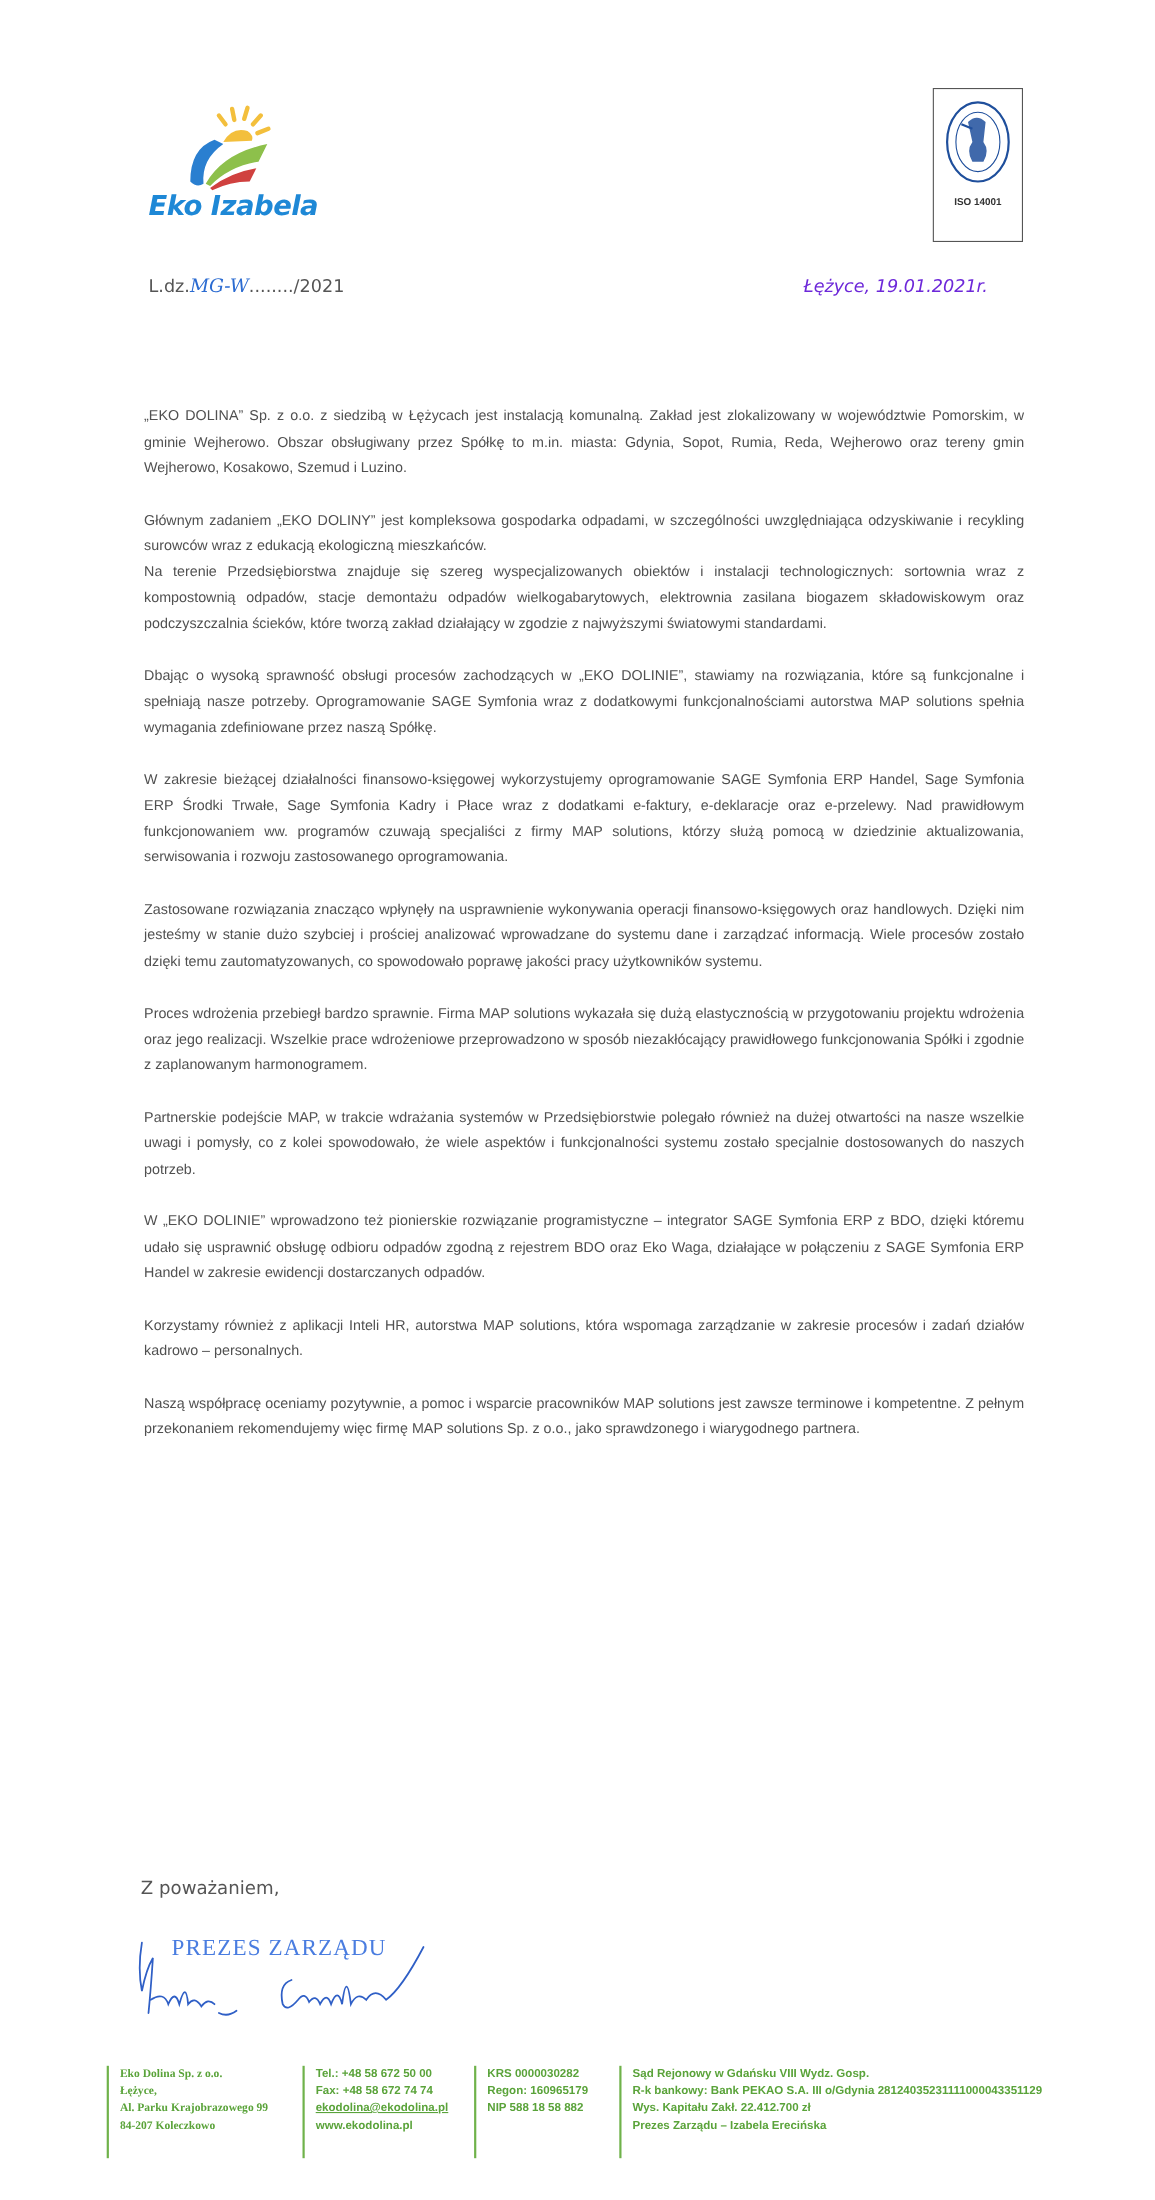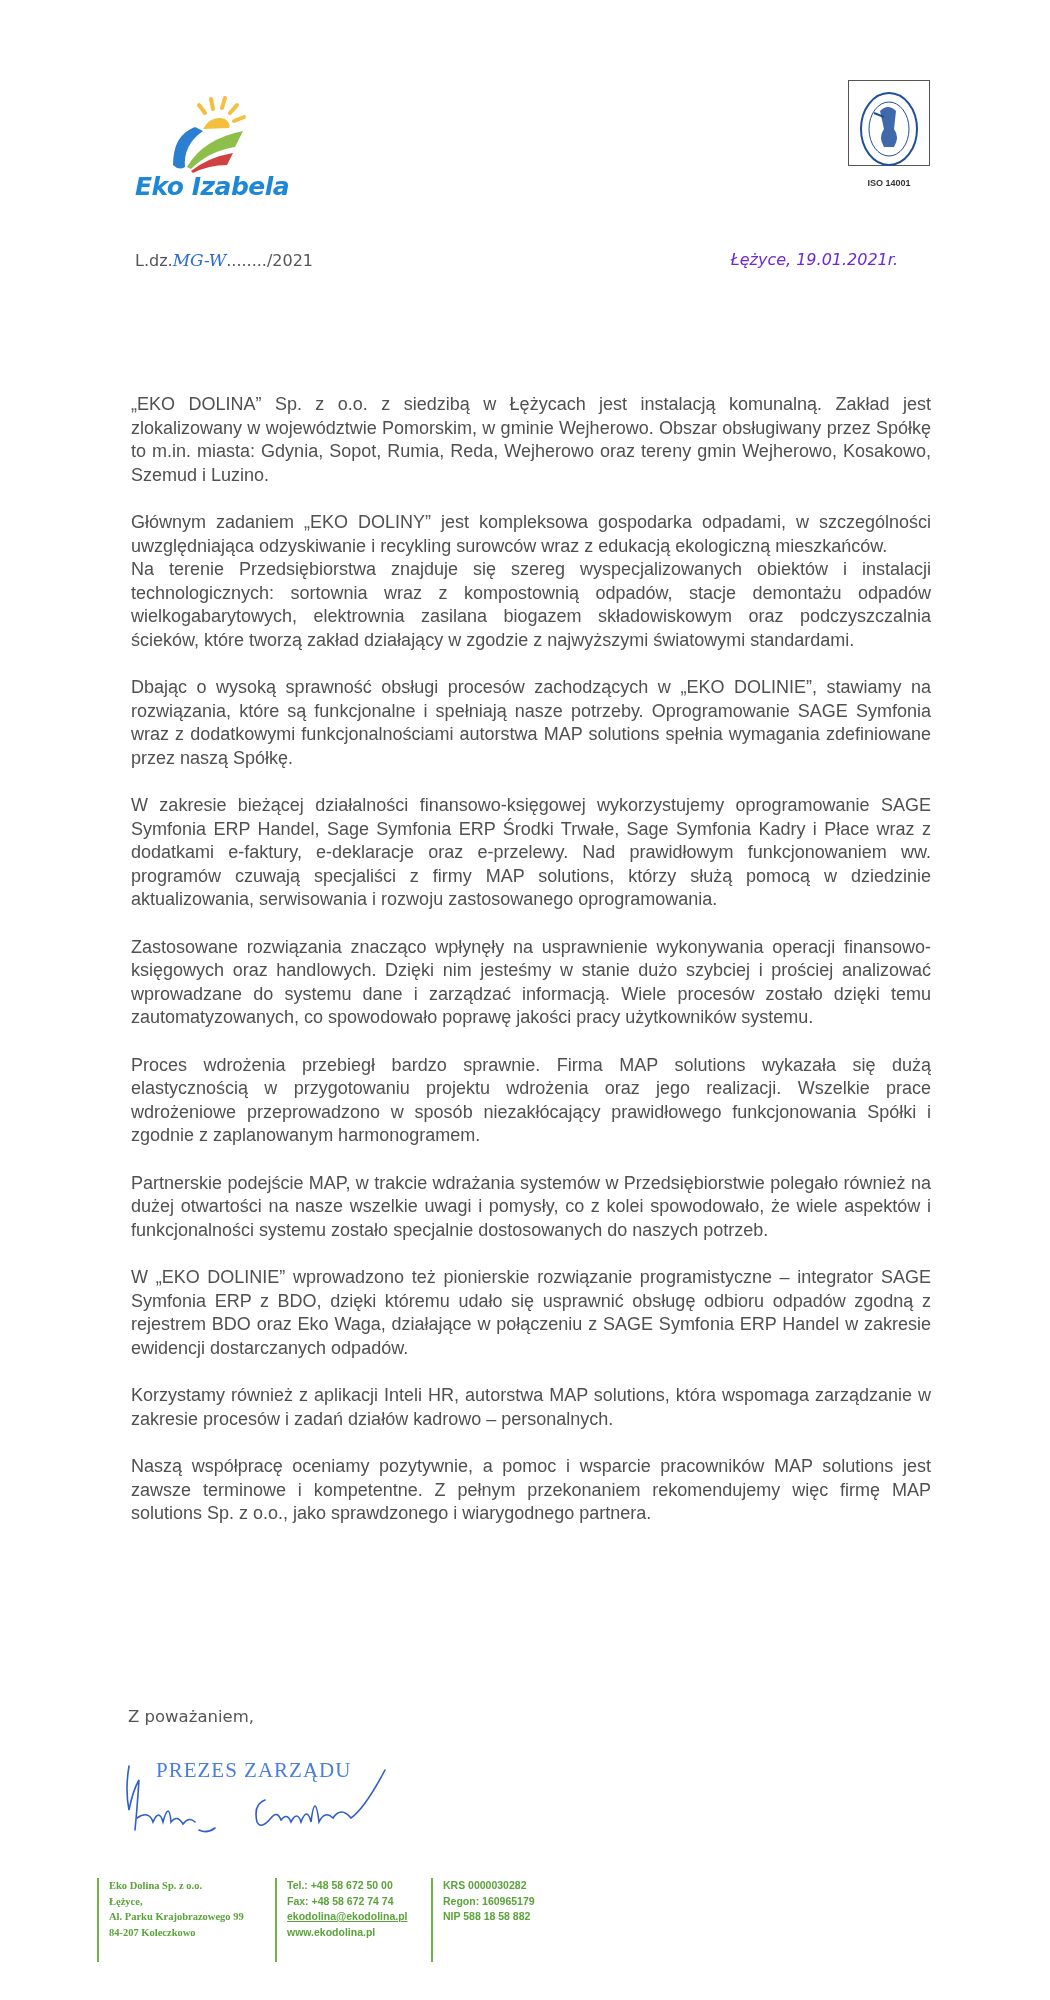--- a/index.html
+++ b/index.html
@@ -6,21 +6,21 @@
     body {
       width: 1050px; height: 2000px; position: relative; overflow: hidden;
       font-family: "Liberation Sans", sans-serif; color: #4a4a4a;
     }
     .logo { position: absolute; left: 133px; top: 95px; width: 140px; height: 110px; }
     .logo-text {
       position: absolute; left: 135px; top: 172px; font-family: "DejaVu Sans", sans-serif;
       font-weight: bold; font-style: italic; font-size: 25px; color: #1e88d6; letter-spacing: -0.5px;
     }
     .iso-box {
-      position: absolute; left: 848px; top: 80px; width: 82px; height: 86px;
+      position: absolute; left: 848px; top: 80px; width: 82px; height: 140px;
       border: 1.5px solid #555; box-sizing: border-box; background: #fff;
     }
     .iso-seal { position: absolute; left: 9px; top: 8px; width: 62px; height: 80px; }
     .iso-label {
       position: absolute; left: 0; right: 0; top: 97px; text-align: center;
       font-size: 9px; font-weight: bold; color: #333;
     }
     .ref-line {
       position: absolute; left: 135px; top: 250px; font-size: 16px; color: #555;
       font-family: "DejaVu Sans", sans-serif;
@@ -28,22 +28,22 @@
     .ref-hand {
       font-family: "DejaVu Serif", serif; font-style: italic; color: #2b6bd1; font-size: 17px;
     }
     .date-line {
       position: absolute; right: 152px; top: 250px; font-size: 16px; color: #6d28d9;
       font-family: "DejaVu Sans", sans-serif;
       font-style: italic;
     }
     .body-text {
       position: absolute; left: 131px; top: 366px; width: 800px;
-      font-family: "Liberation Sans", sans-serif; font-size: 18px; line-height: 23.5px;
-      color: #505050; text-align: justify; margin-top: 27px;
+      font-family: "Liberation Sans", sans-serif; font-size: 13px; line-height: 23.5px;
+      color: #505050; text-align: justify;
     }
     .body-text p { margin: 0 0 24px 0; }
     .body-text p.tight { margin-bottom: 0; }
     .closing {
       position: absolute; left: 128px; top: 1707px; font-size: 16.5px; color: #555;
       font-family: "DejaVu Sans", sans-serif;
     }
     .stamp-title {
       position: absolute; left: 128px; top: 1758px; font-size: 21px; color: #4a7de0;
       letter-spacing: 1px; font-family: Liberation Serif, serif; padding-left: 28px;
@@ -134,13 +134,19 @@
     <div>Tel.: +48 58 672 50 00</div>
     <div>Fax: +48 58 672 74 74</div>
     <div class="link">ekodolina@ekodolina.pl</div>
     <div>www.ekodolina.pl</div>
   </div>
   <div class="footer-col" style="left:334px;">
     <div>KRS 0000030282</div>
     <div>Regon: 160965179</div>
     <div>NIP 588 18 58 882</div>
   </div>
+  <div class="footer-col" style="left:466px;">
+    <div>Sąd Rejonowy w Gdańsku VIII Wydz. Gosp.</div>
+    <div>R-k bankowy: Bank PEKAO S.A. III o/Gdynia 28124035231111000043351129</div>
+    <div>Wys. Kapitału Zakł. 22.412.700 zł</div>
+    <div>Prezes Zarządu – Izabela Erecińska</div>
+  </div>
 </div>
 
 </body></html>

